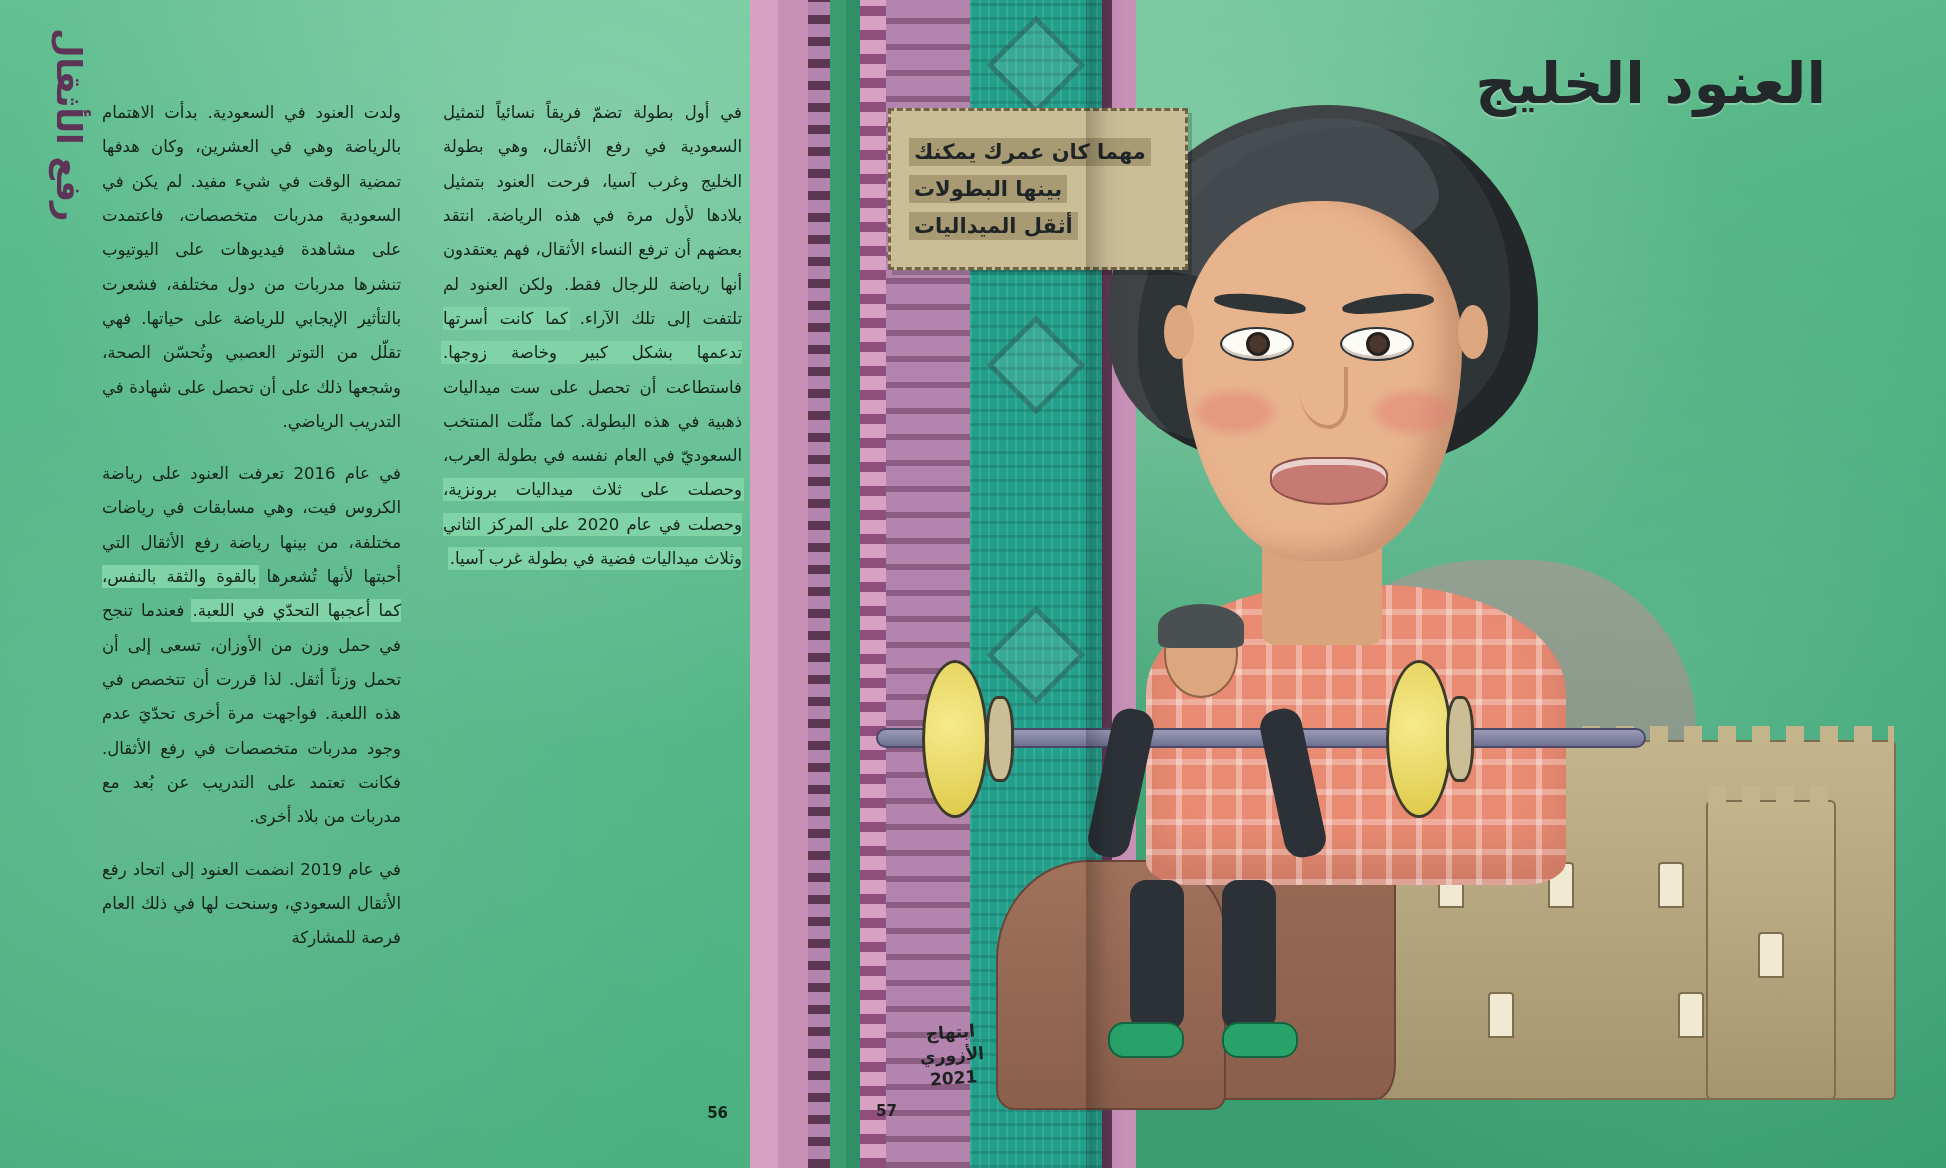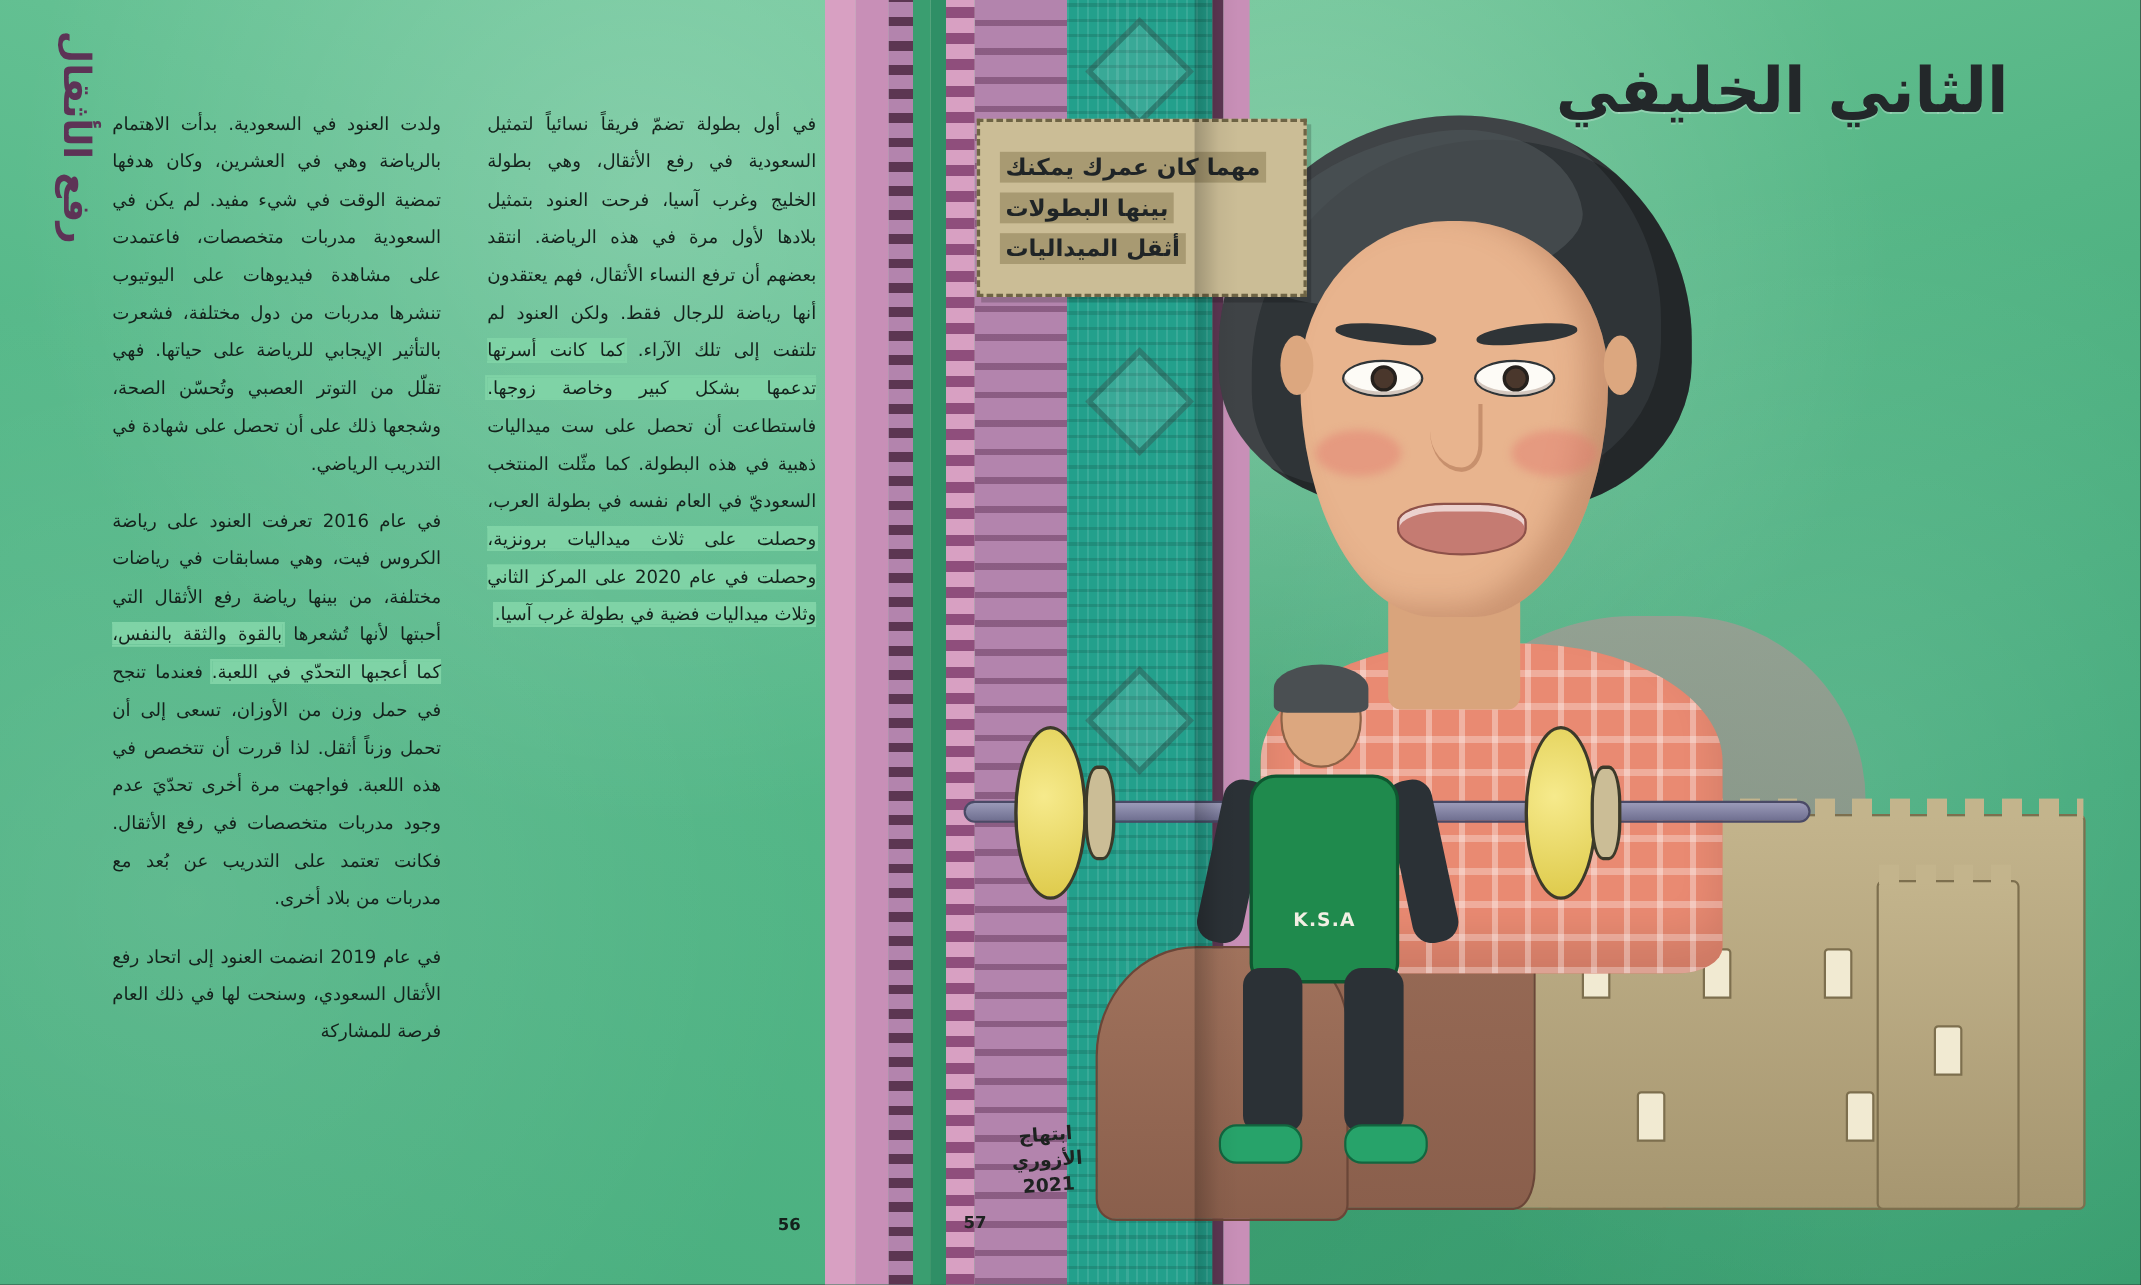--- a/index.html
+++ b/index.html
@@ -470,31 +470,28 @@
         <div class="plate p2"></div>
         <div class="plate-sm s1"></div>
         <div class="plate-sm s2"></div>
       </div>
 
       <div class="lifter">
         <div class="sleeve l"></div>
         <div class="sleeve r"></div>
         <div class="lifter-head"></div>
         <div class="lifter-cap"></div>
-        <div class="lifter-torso">
-          <div class="ksa">K.S.A</div>
-        </div>
         <div class="legging l"></div>
         <div class="legging r"></div>
         <div class="shoe l"></div>
         <div class="shoe r"></div>
       </div>
     </div>
 
-    <div class="art-title">الثاني الخليفي</div>
+    <div class="art-title">العنود الخليج</div>
 
     <div class="quote-card">
       <div class="line hl">مهما كان عمرك يمكنك</div>
       <div class="line hl">بينها البطولات</div>
       <div class="line hl">أثقل الميداليات</div>
     </div>
 
     <div class="signature" style="white-space:pre-line">ابتهاج
 الأزوري
 2021</div>

